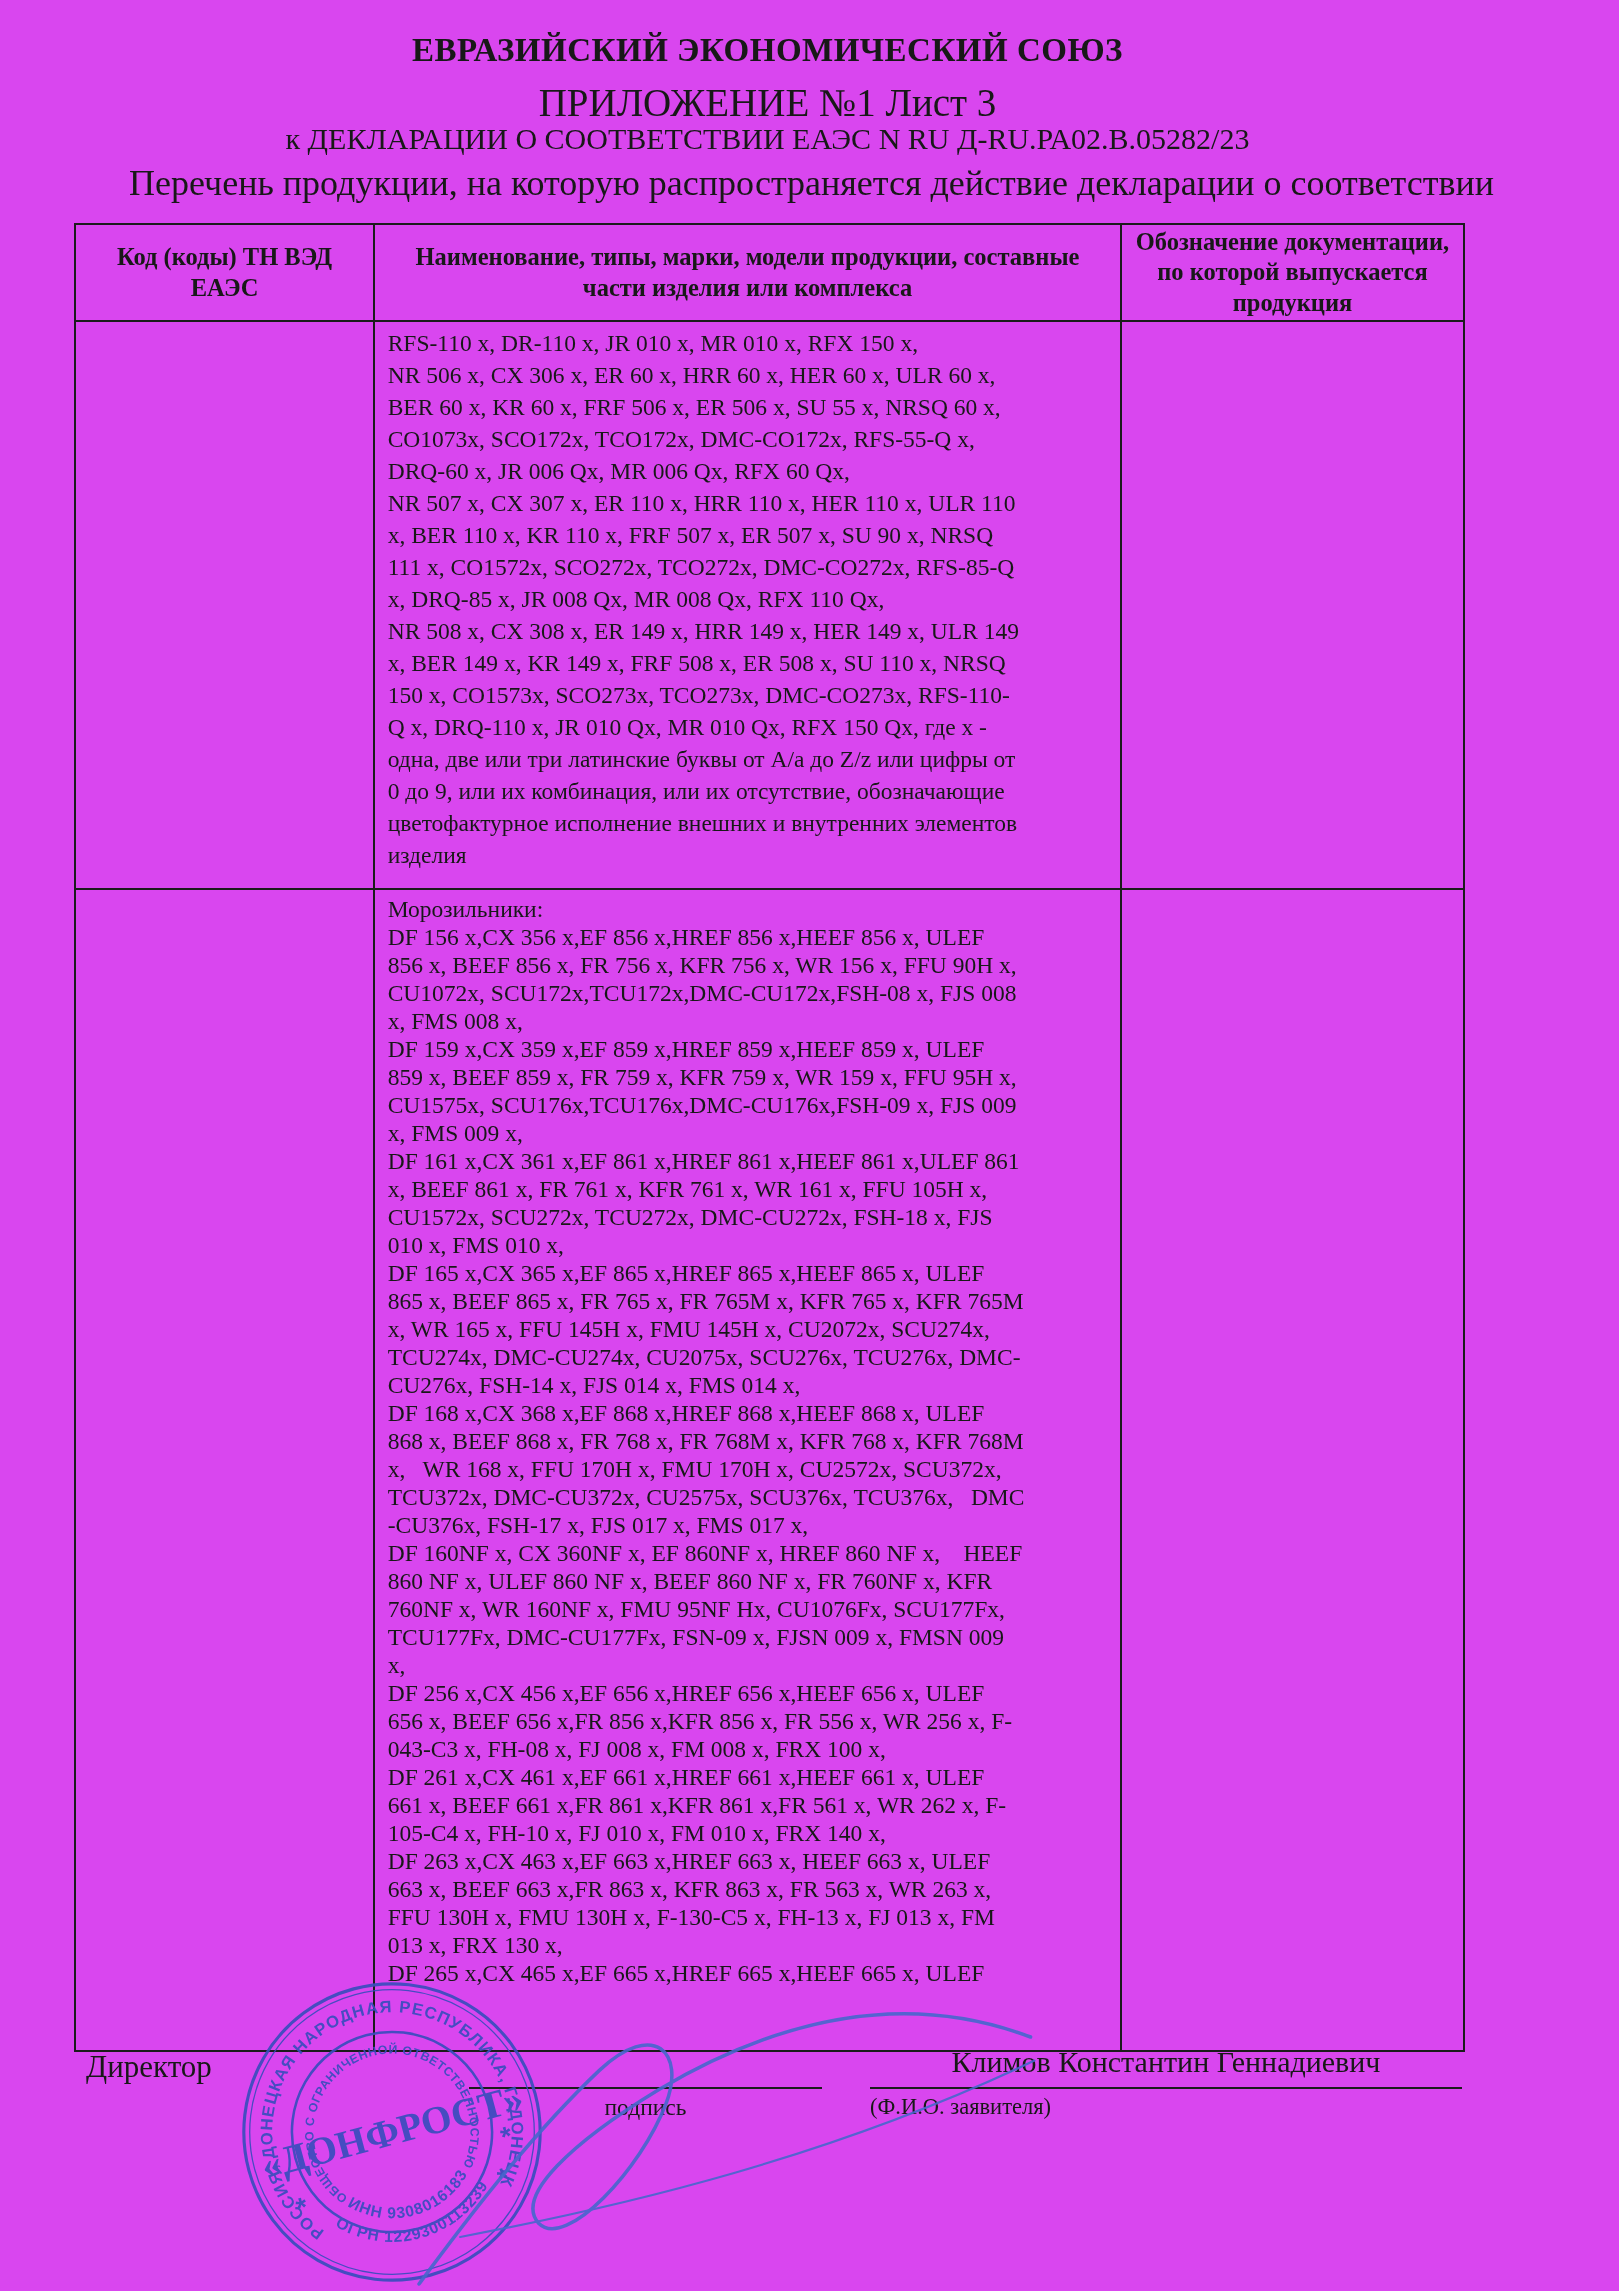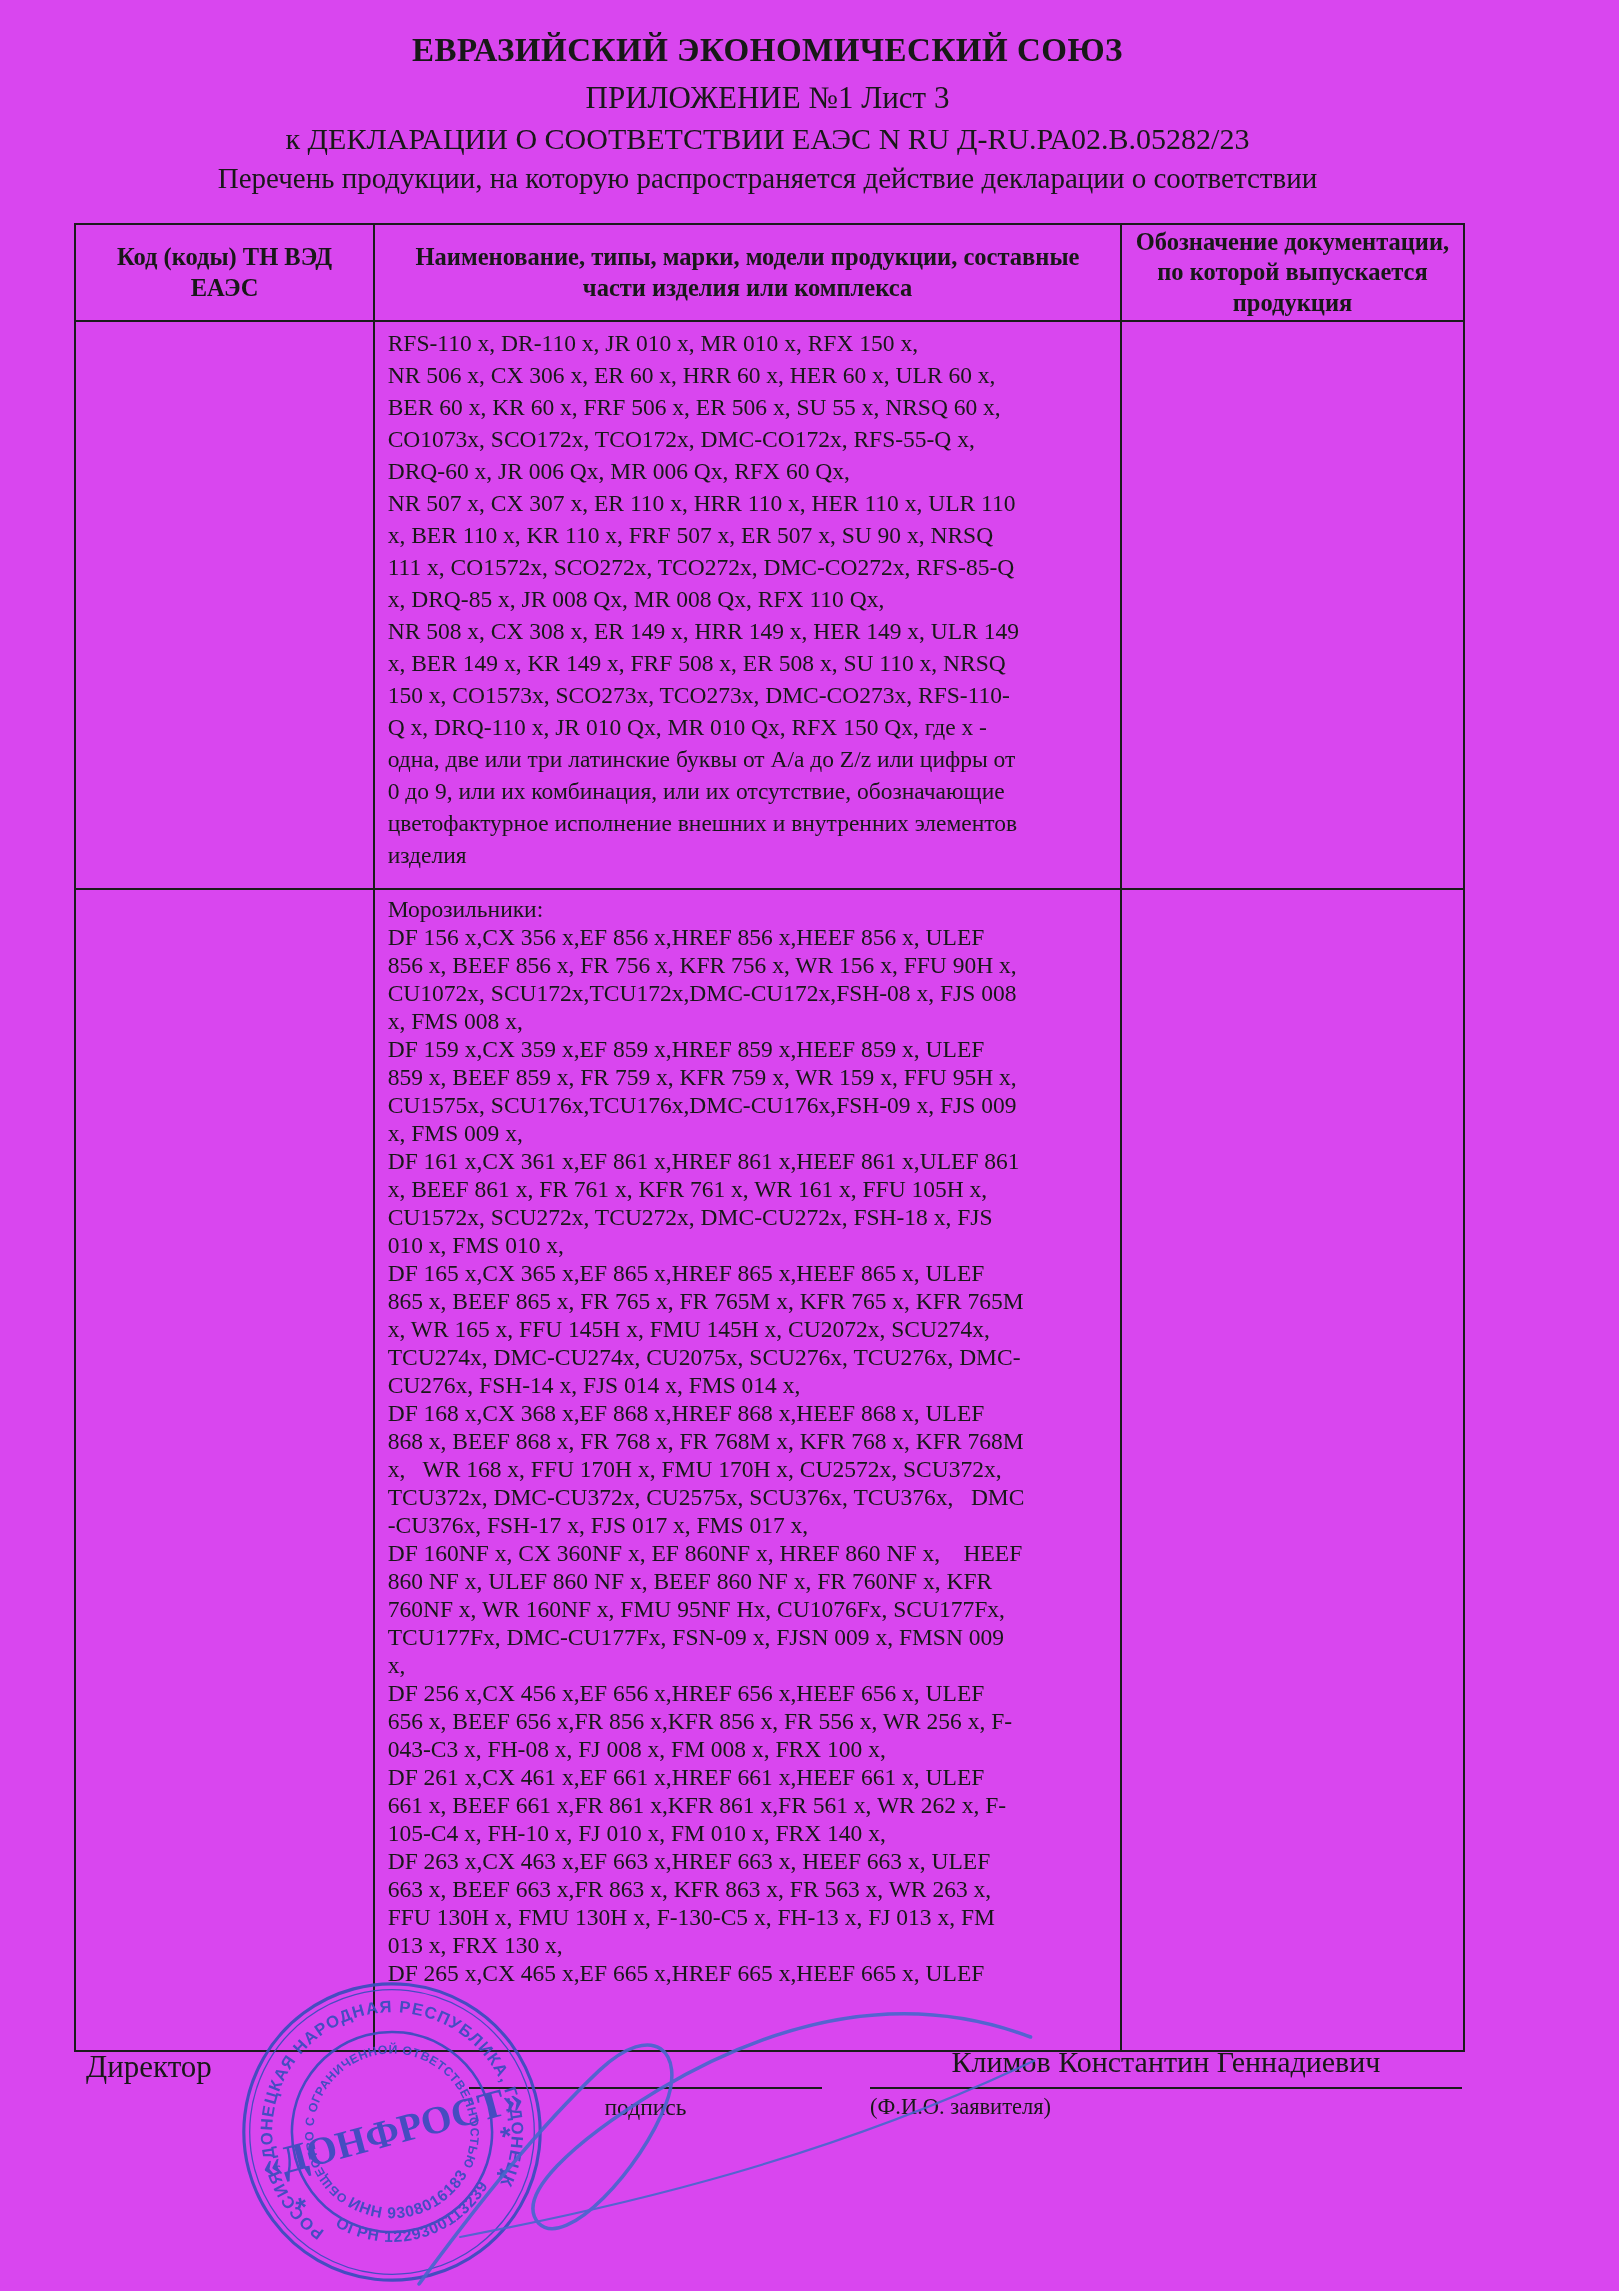--- a/index.html
+++ b/index.html
@@ -5,23 +5,23 @@
   html,body { margin:0; padding:0; background:#d8d8d4; }
   .page {
     position:relative; width:1619px; height:2292px;
     background:#d946ef; color:#181818;
     font-family:"Liberation Serif", serif;
     overflow:hidden; margin:0 auto;
   }
   
   .doc-header { position:absolute; left:0; top:0; width:1535px; text-align:center; }
   .doc-title    { position:absolute; top:32px;  width:100%; font-size:33px; font-weight:bold; letter-spacing:0.5px; }
-  .doc-appendix { position:absolute; top:80px;  width:100%; font-size:31px; }
+  .doc-appendix { position:absolute; top:80px;  width:100%; font-size:39px; }
   .doc-decl     { position:absolute; top:122px; width:100%; font-size:30px; }
-  .doc-scope    { position:absolute; top:162px; width:100%; font-size:29px; }
+  .doc-scope    { position:absolute; top:162px; width:100%; font-size:36px;margin-left:44px; }
   
   table.products { position:absolute; left:74px; top:223px; width:1389px;
     border-collapse:collapse; table-layout:fixed; }
   table.products col.c1 { width:299px; }
   table.products col.c2 { width:747px; }
   table.products col.c3 { width:343px; }
   table.products th, table.products td { border:2.9px solid #1b1b1b; vertical-align:top; }
   table.products thead tr { height:80px;padding-left:29px; }
   table.products th { font-size:24.5px; font-weight:bold; text-align:center;
     vertical-align:middle; line-height:1.24; padding:2px 7.8px; }

